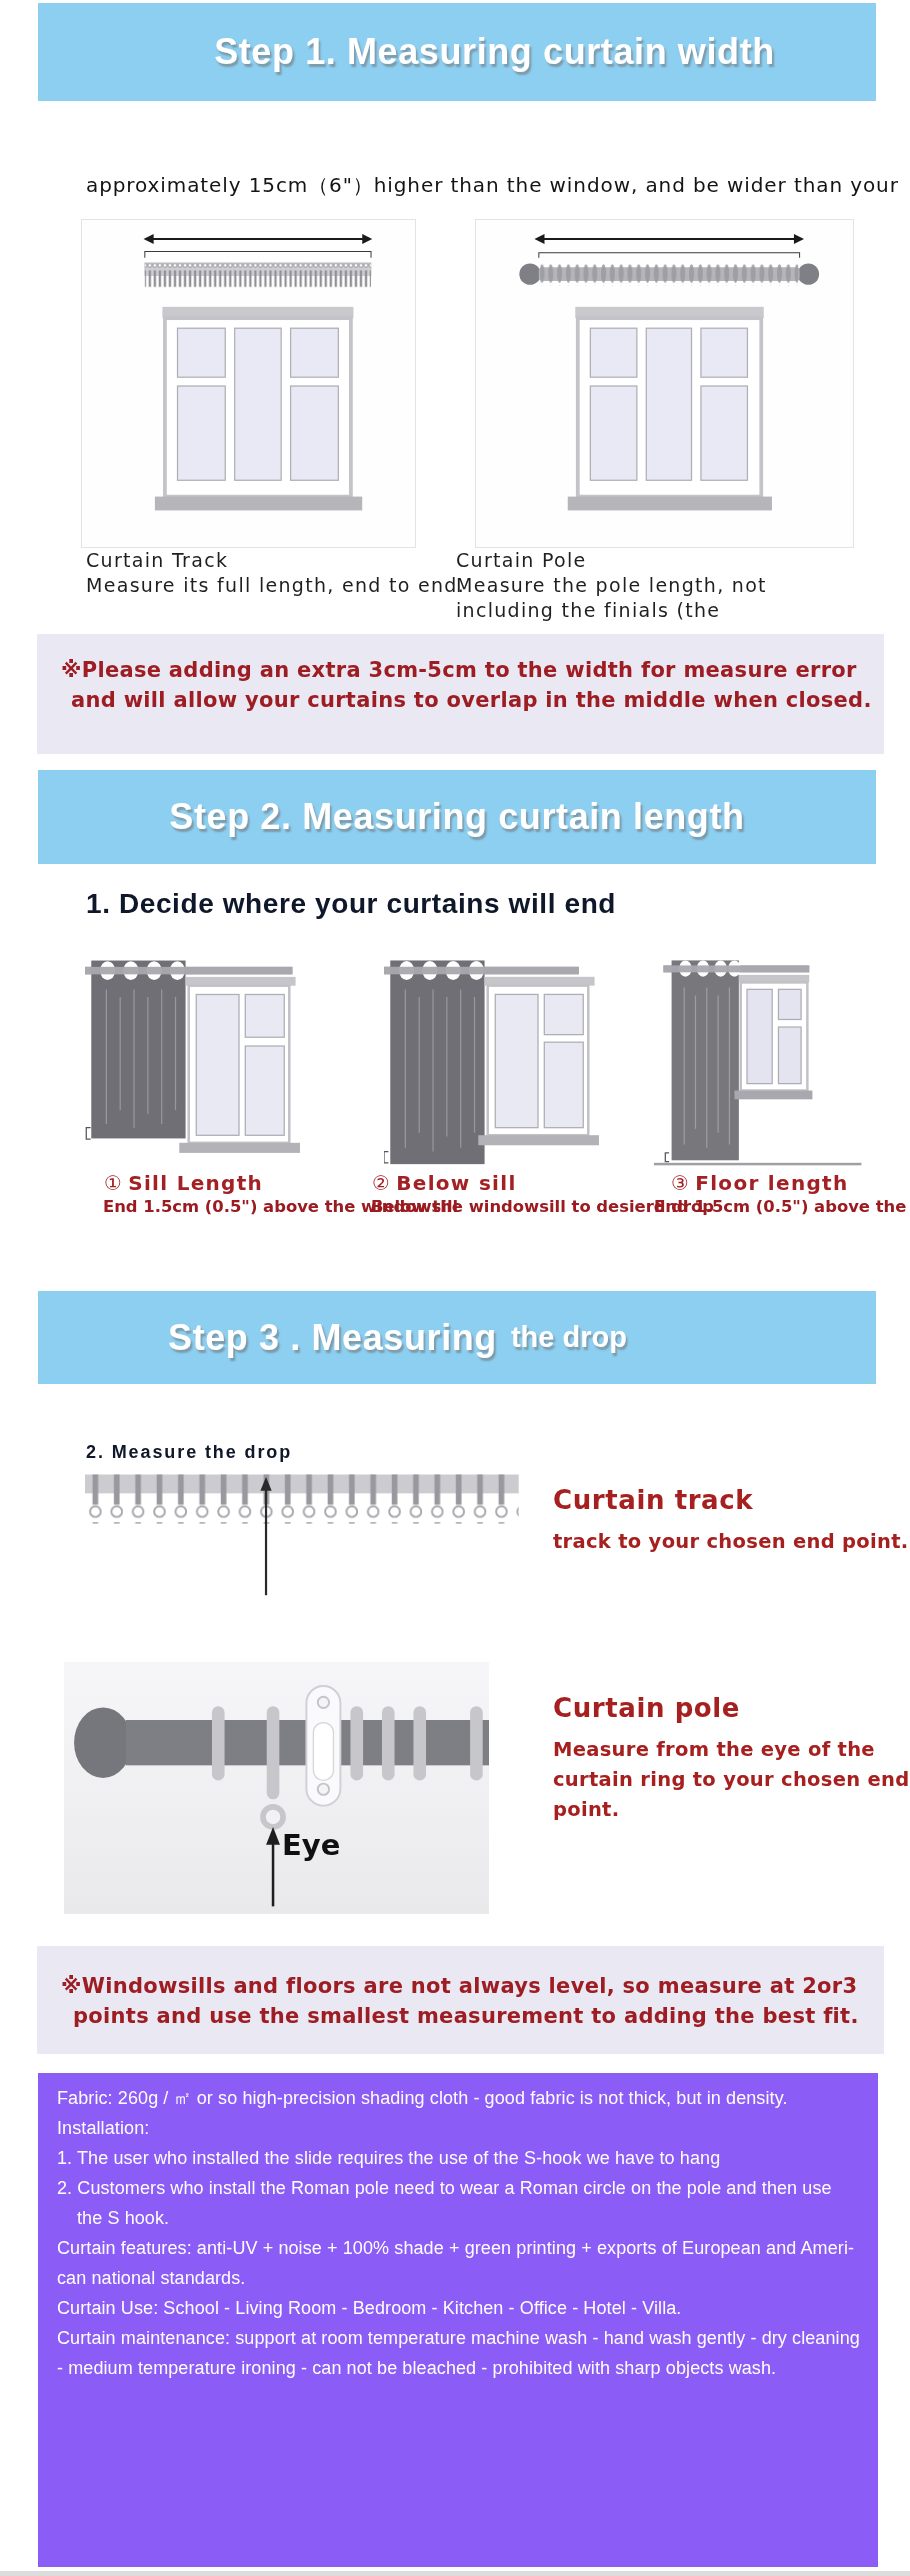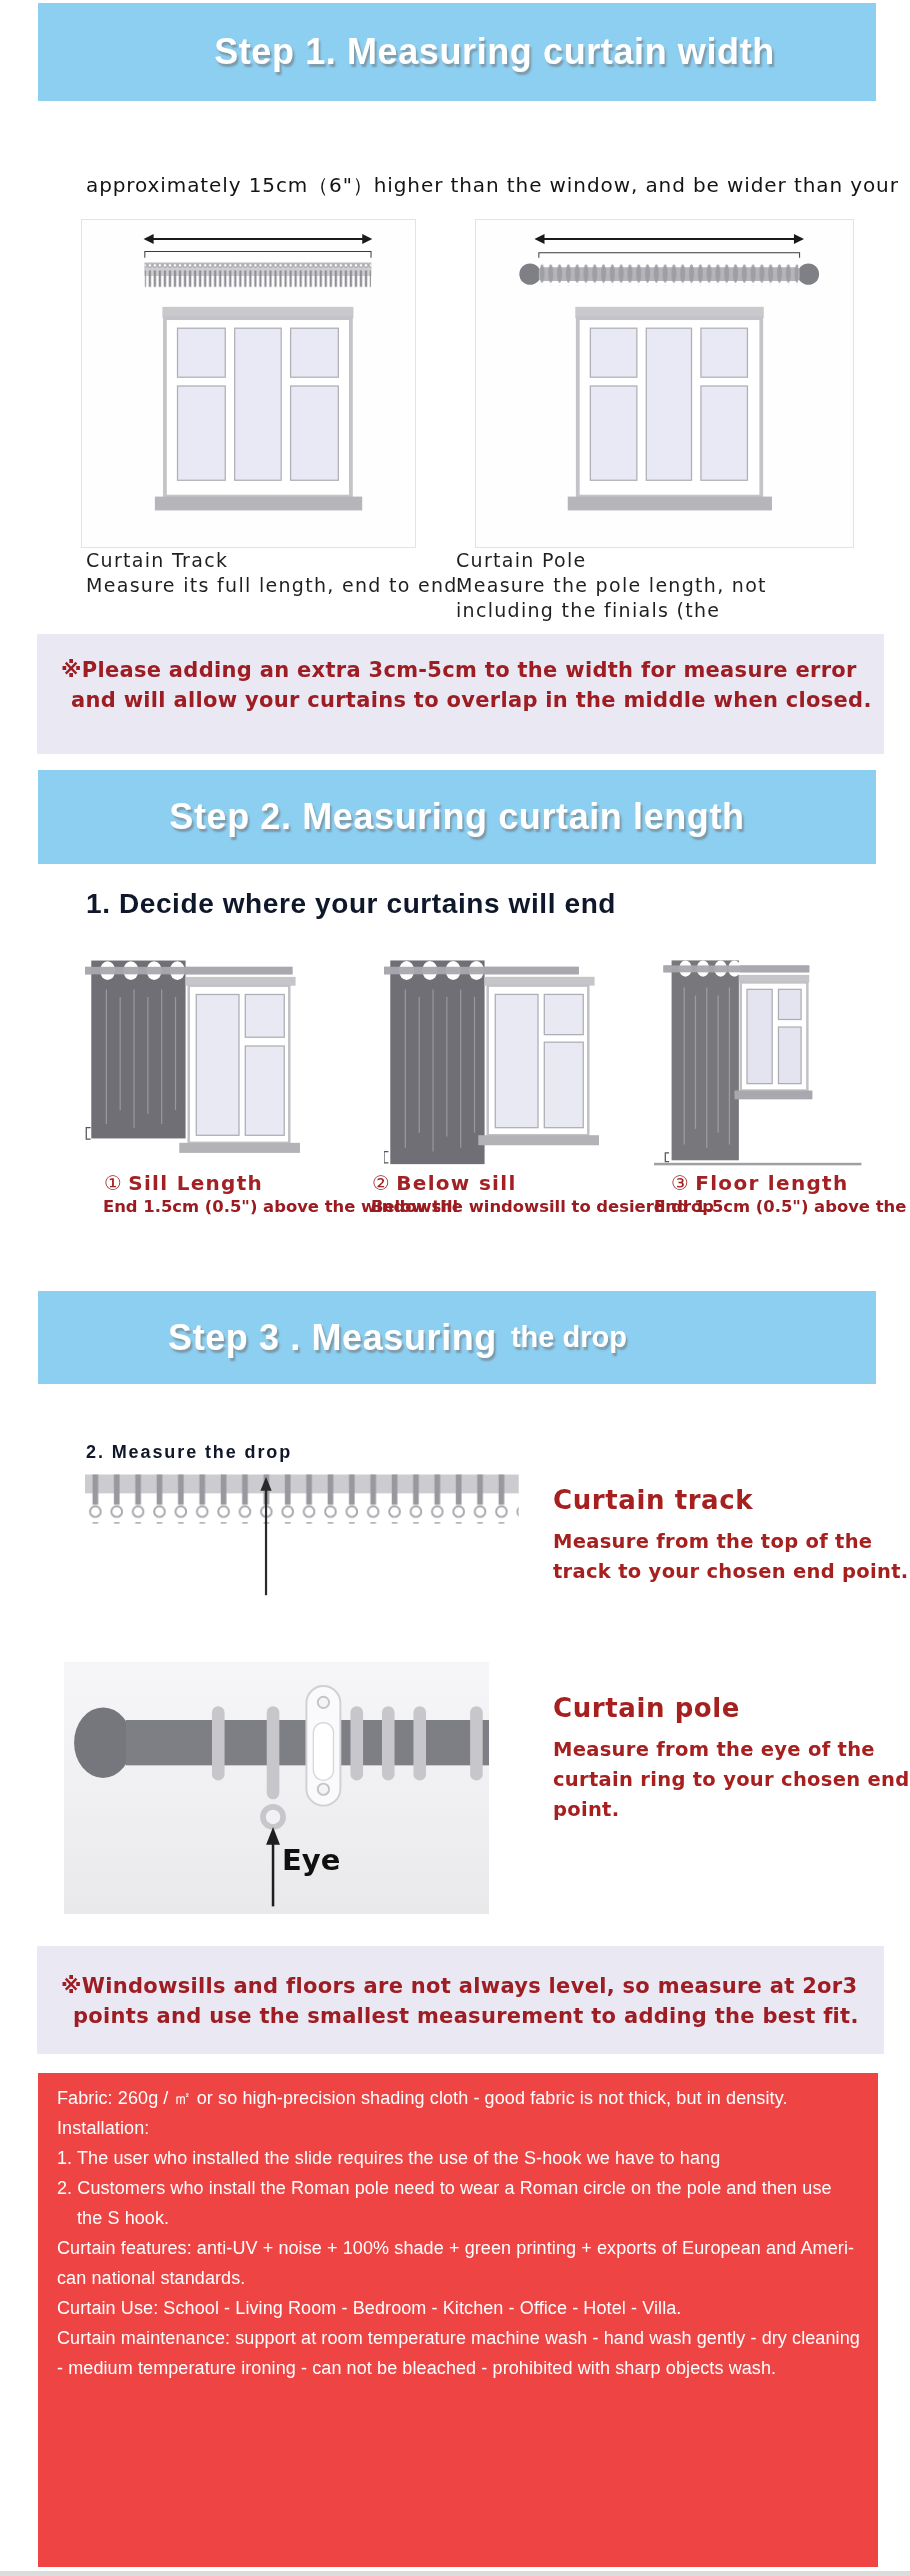--- a/index.html
+++ b/index.html
@@ -35,25 +35,25 @@
   .opt-desc{position:absolute;font-size:16.4px;font-weight:bold;color:#9B1B20;
             letter-spacing:0px;white-space:nowrap;}
 
   
   .red-h{position:absolute;font-size:26px;font-weight:bold;color:#A6201F;
          letter-spacing:0.6px;white-space:nowrap;}
   .red-t{position:absolute;font-size:19.5px;font-weight:bold;color:#A6201F;
          letter-spacing:0.3px;line-height:30px;white-space:nowrap;}
   .pole-box{position:absolute;left:64px;top:1662px;width:425px;height:252px;
             background:linear-gradient(180deg,#F6F6F8 0%,#EFEFF1 60%,#E9E9EB 100%);}
-  .eye-label{position:absolute;left:218px;top:181px;font-size:29px;font-weight:bold;color:#101010;}
+  .eye-label{position:absolute;left:218px;top:166px;font-size:29px;font-weight:bold;color:#101010;}
 
   
   .details-box{position:absolute;left:38px;top:2073px;width:840px;height:494px;
-               background:#ef4444;padding-top:10px;box-sizing:border-box;}
+               background:#8b5cf6;padding-top:10px;box-sizing:border-box;}
   .dl{font-family:"Liberation Sans",sans-serif;font-size:18px;color:#ffffff;
       line-height:30px;padding-left:19px;white-space:nowrap;letter-spacing:0.1px;}
   .dl.indent1{padding-left:39px;}
   .footer-strip{position:absolute;left:0;top:2571px;width:910px;height:5px;background:#DCDCDC;}
 </style>
 </head>
 <body>
 
 <div class="page">
 
@@ -241,21 +241,20 @@
       </pattern>
     </defs>
     <rect x="0" y="4" width="690" height="30" fill="#CBCBD0"></rect>
     <rect x="0" y="4" width="690" height="78" fill="url(#hk2)"></rect>
     <line x1="288" y1="196" x2="288" y2="22" stroke="#2a2a2a" stroke-width="3.5"></line>
     <polygon points="288,8 279,30 297,30" fill="#2a2a2a"></polygon>
   </svg>
 
   <div class="red-h" style="left:553px;top:1485px;">Curtain track</div>
   <div class="red-t" style="left:553px;top:1527px;">
-    <div>Measure from the top of the</div>
     <div>track to your chosen end point.</div>
   </div>
 
   <div class="pole-box">
     <svg width="425" height="252" viewBox="0 0 675 400">
       <ellipse cx="62" cy="128" rx="46" ry="56" fill="#76767D"></ellipse>
       <rect x="104" y="98" width="18" height="60" fill="#8A8A91"></rect>
       <rect x="98" y="92" width="577" height="72" fill="#7E7E85"></rect>
       <rect x="235" y="70" width="20" height="118" rx="10" fill="#C6C6CB"></rect>
       <rect x="455" y="70" width="20" height="118" rx="10" fill="#C6C6CB"></rect>

